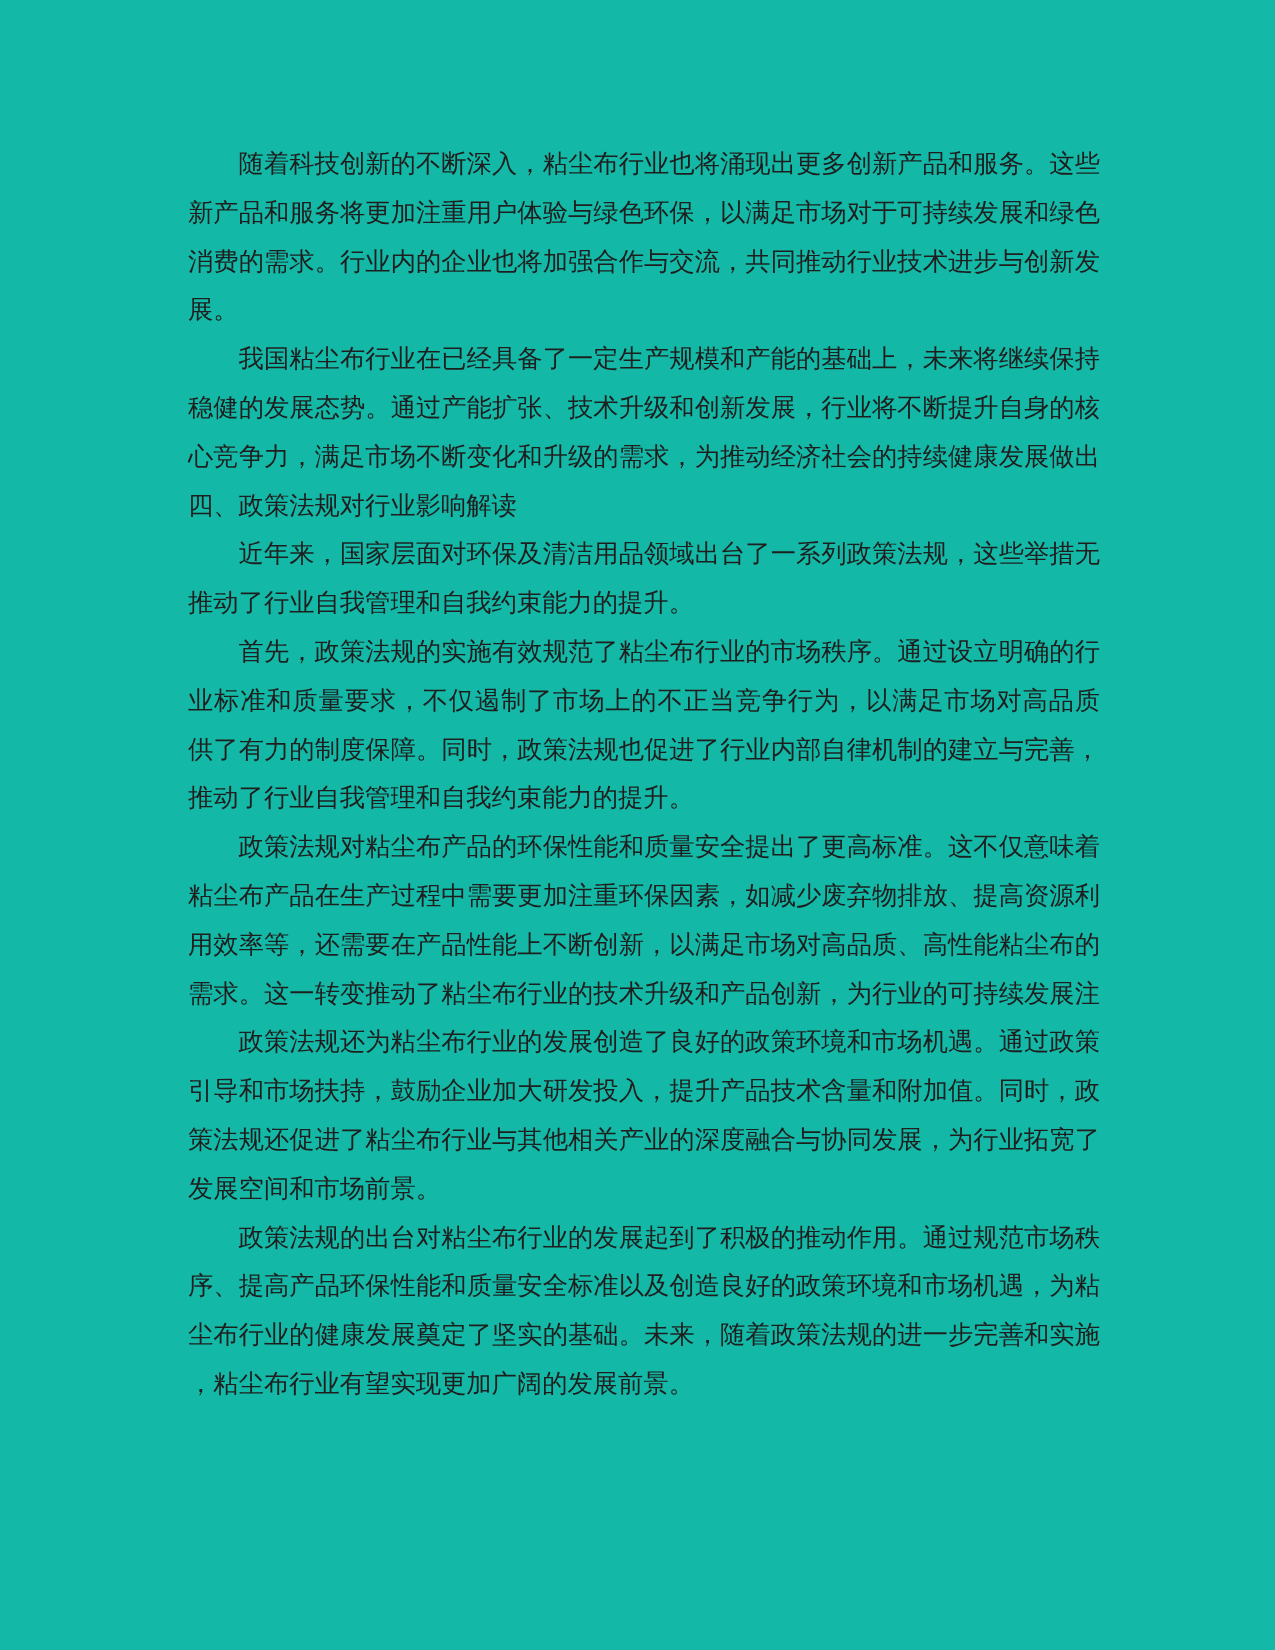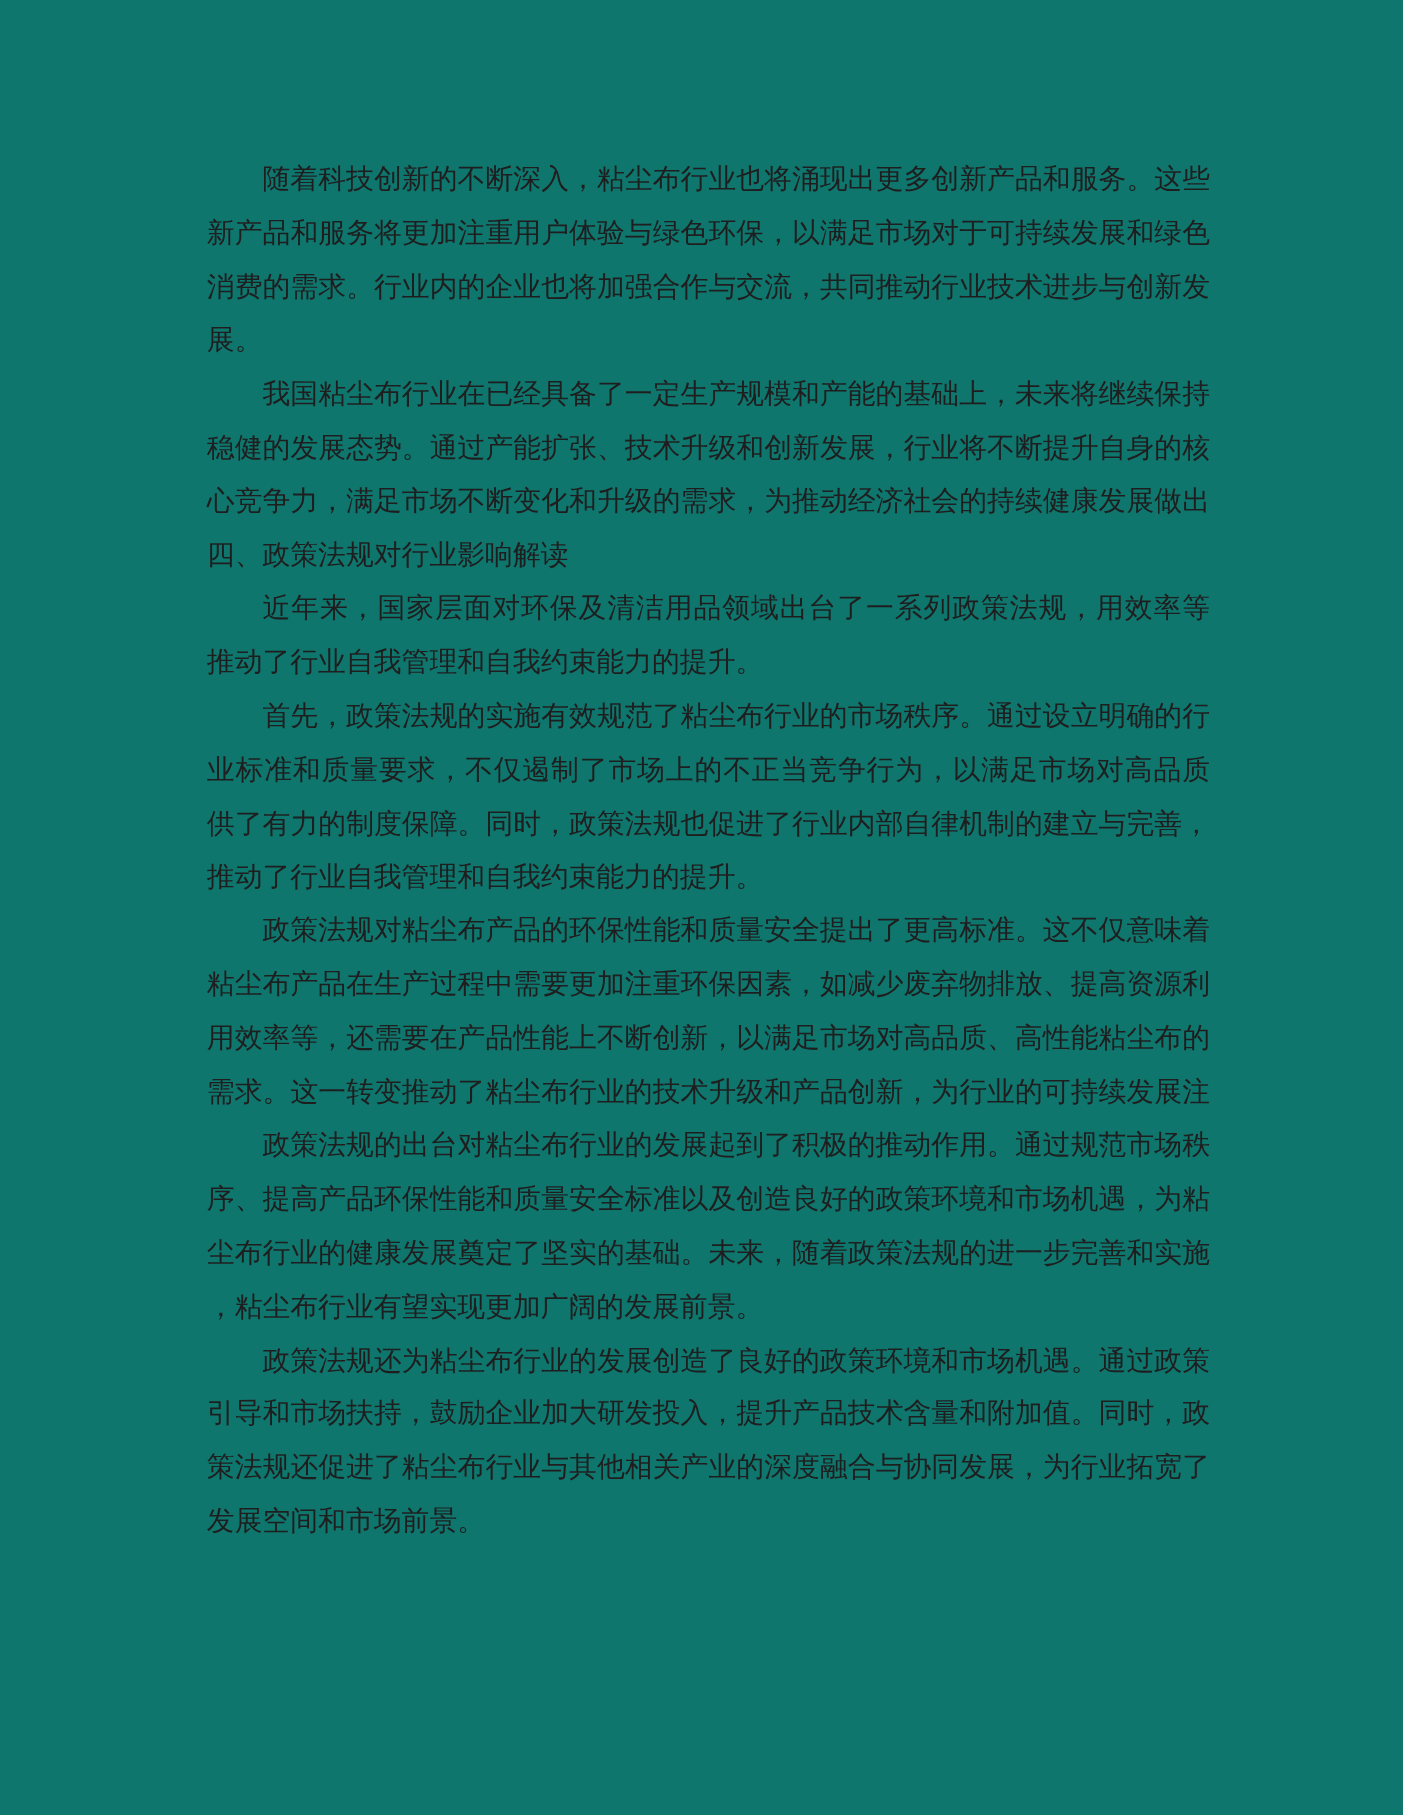--- a/index.html
+++ b/index.html
@@ -43,58 +43,58 @@
   .line.indent {
     text-indent: 2em;
   }
   .heading-line {
     min-height: 48.8px;
   }
 </style>
 </head>
 <body>
 
-<div class="page" style="background: #0f766e;">
+<div class="page" style="background: #14b8a6;">
   <div class="content" style="color: rgb(30, 30, 30);">
       <div class="paragraph">
         <div class="line fill indent">随着科技创新的不断深入，粘尘布行业也将涌现出更多创新产品和服务。这些</div>
         <div class="line fill">新产品和服务将更加注重用户体验与绿色环保，以满足市场对于可持续发展和绿色</div>
         <div class="line fill">消费的需求。行业内的企业也将加强合作与交流，共同推动行业技术进步与创新发</div>
         <div class="line">展。</div>
       </div>
       <div class="paragraph">
         <div class="line fill indent">我国粘尘布行业在已经具备了一定生产规模和产能的基础上，未来将继续保持</div>
         <div class="line fill">稳健的发展态势。通过产能扩张、技术升级和创新发展，行业将不断提升自身的核</div>
         <div class="line fill">心竞争力，满足市场不断变化和升级的需求，为推动经济社会的持续健康发展做出</div>
       </div>
       <div class="paragraph">
         <div class="heading-line line">四、政策法规对行业影响解读</div>
       </div>
       <div class="paragraph">
-        <div class="line fill indent">近年来，国家层面对环保及清洁用品领域出台了一系列政策法规，用效率等</div>
+        <div class="line fill indent">近年来，国家层面对环保及清洁用品领域出台了一系列政策法规，这些举措无</div>
         <div class="line">推动了行业自我管理和自我约束能力的提升。</div>
       </div>
       <div class="paragraph">
         <div class="line fill indent">首先，政策法规的实施有效规范了粘尘布行业的市场秩序。通过设立明确的行</div>
         <div class="line fill">业标准和质量要求，不仅遏制了市场上的不正当竞争行为，以满足市场对高品质</div>
         <div class="line fill">供了有力的制度保障。同时，政策法规也促进了行业内部自律机制的建立与完善，</div>
         <div class="line">推动了行业自我管理和自我约束能力的提升。</div>
       </div>
       <div class="paragraph">
         <div class="line fill indent">政策法规对粘尘布产品的环保性能和质量安全提出了更高标准。这不仅意味着</div>
         <div class="line fill">粘尘布产品在生产过程中需要更加注重环保因素，如减少废弃物排放、提高资源利</div>
         <div class="line fill">用效率等，还需要在产品性能上不断创新，以满足市场对高品质、高性能粘尘布的</div>
         <div class="line fill">需求。这一转变推动了粘尘布行业的技术升级和产品创新，为行业的可持续发展注</div>
       </div>
       <div class="paragraph">
+        <div class="line fill indent">政策法规还为粘尘布行业的发展创造了良好的政策环境和市场机遇。通过政策</div>
+        <div class="line fill">引导和市场扶持，鼓励企业加大研发投入，提升产品技术含量和附加值。同时，政</div>
+        <div class="line fill">策法规还促进了粘尘布行业与其他相关产业的深度融合与协同发展，为行业拓宽了</div>
+        <div class="line">发展空间和市场前景。</div>
+      </div>
+      <div class="paragraph">
         <div class="line fill indent">政策法规的出台对粘尘布行业的发展起到了积极的推动作用。通过规范市场秩</div>
         <div class="line fill">序、提高产品环保性能和质量安全标准以及创造良好的政策环境和市场机遇，为粘</div>
         <div class="line fill">尘布行业的健康发展奠定了坚实的基础。未来，随着政策法规的进一步完善和实施</div>
         <div class="line">，粘尘布行业有望实现更加广阔的发展前景。</div>
       </div>
-      <div class="paragraph">
-        <div class="line fill indent">政策法规还为粘尘布行业的发展创造了良好的政策环境和市场机遇。通过政策</div>
-        <div class="line fill">引导和市场扶持，鼓励企业加大研发投入，提升产品技术含量和附加值。同时，政</div>
-        <div class="line fill">策法规还促进了粘尘布行业与其他相关产业的深度融合与协同发展，为行业拓宽了</div>
-        <div class="line">发展空间和市场前景。</div>
-      </div>
     </div>
 </div>
 
 </body></html>

